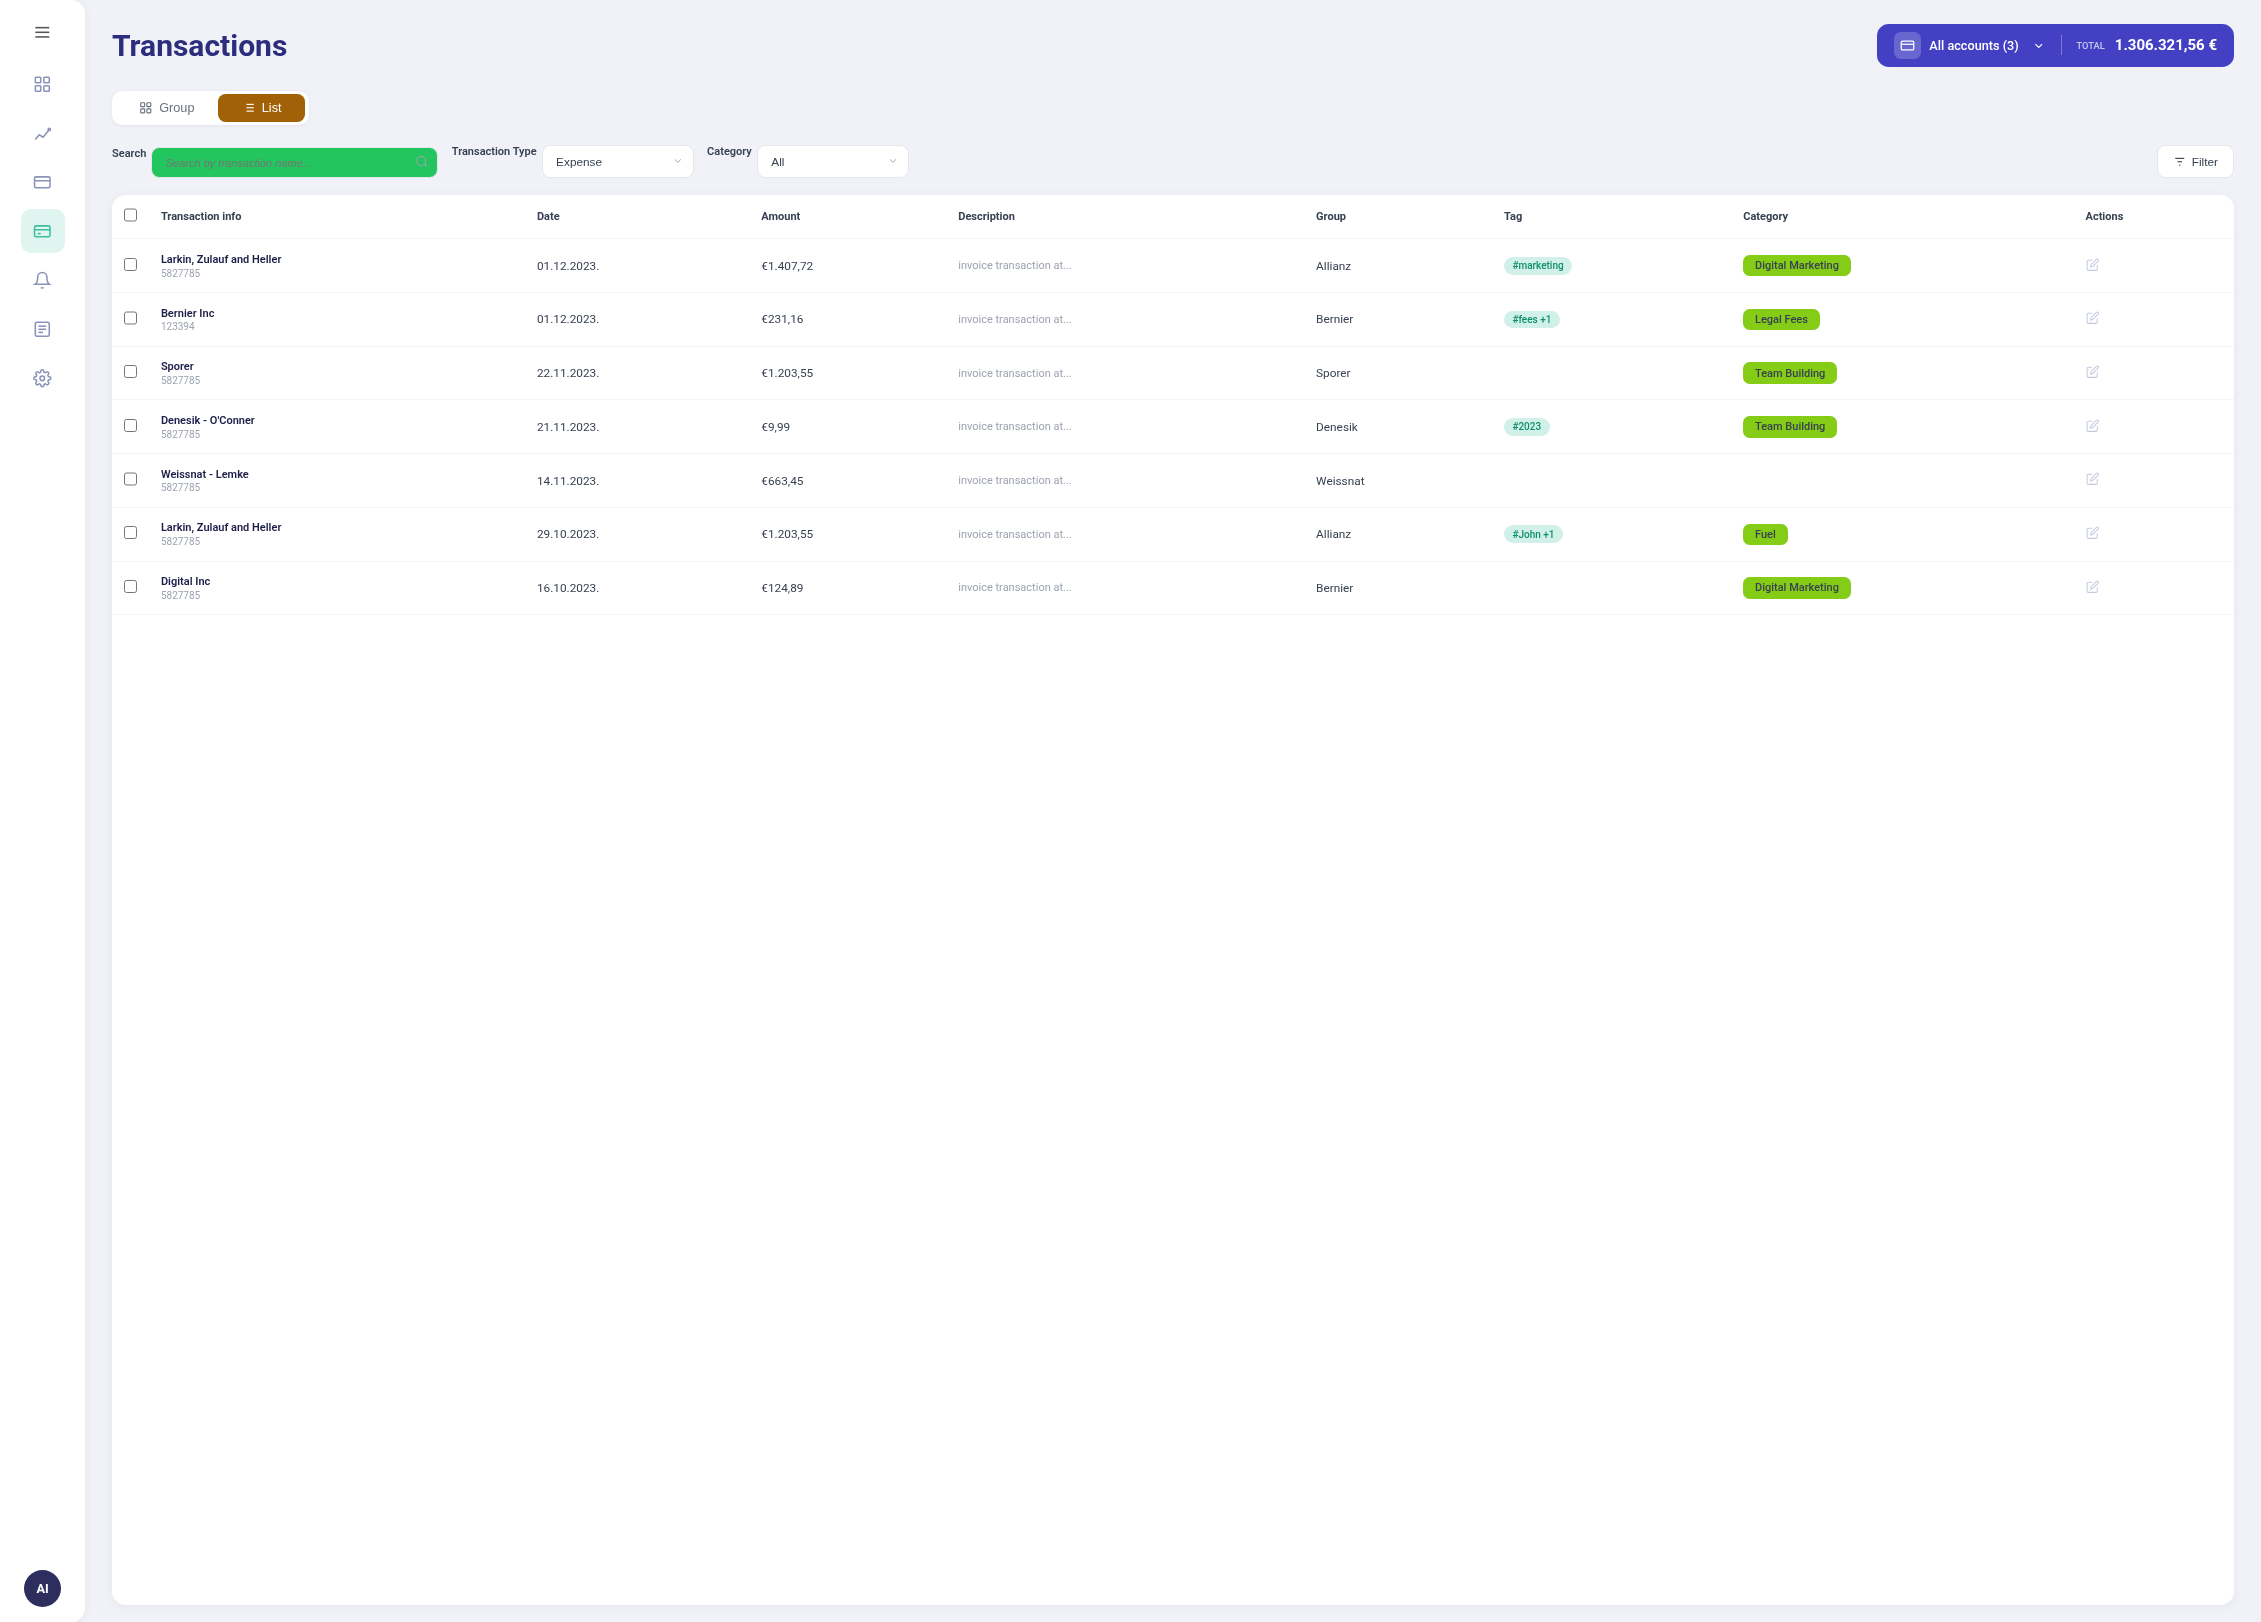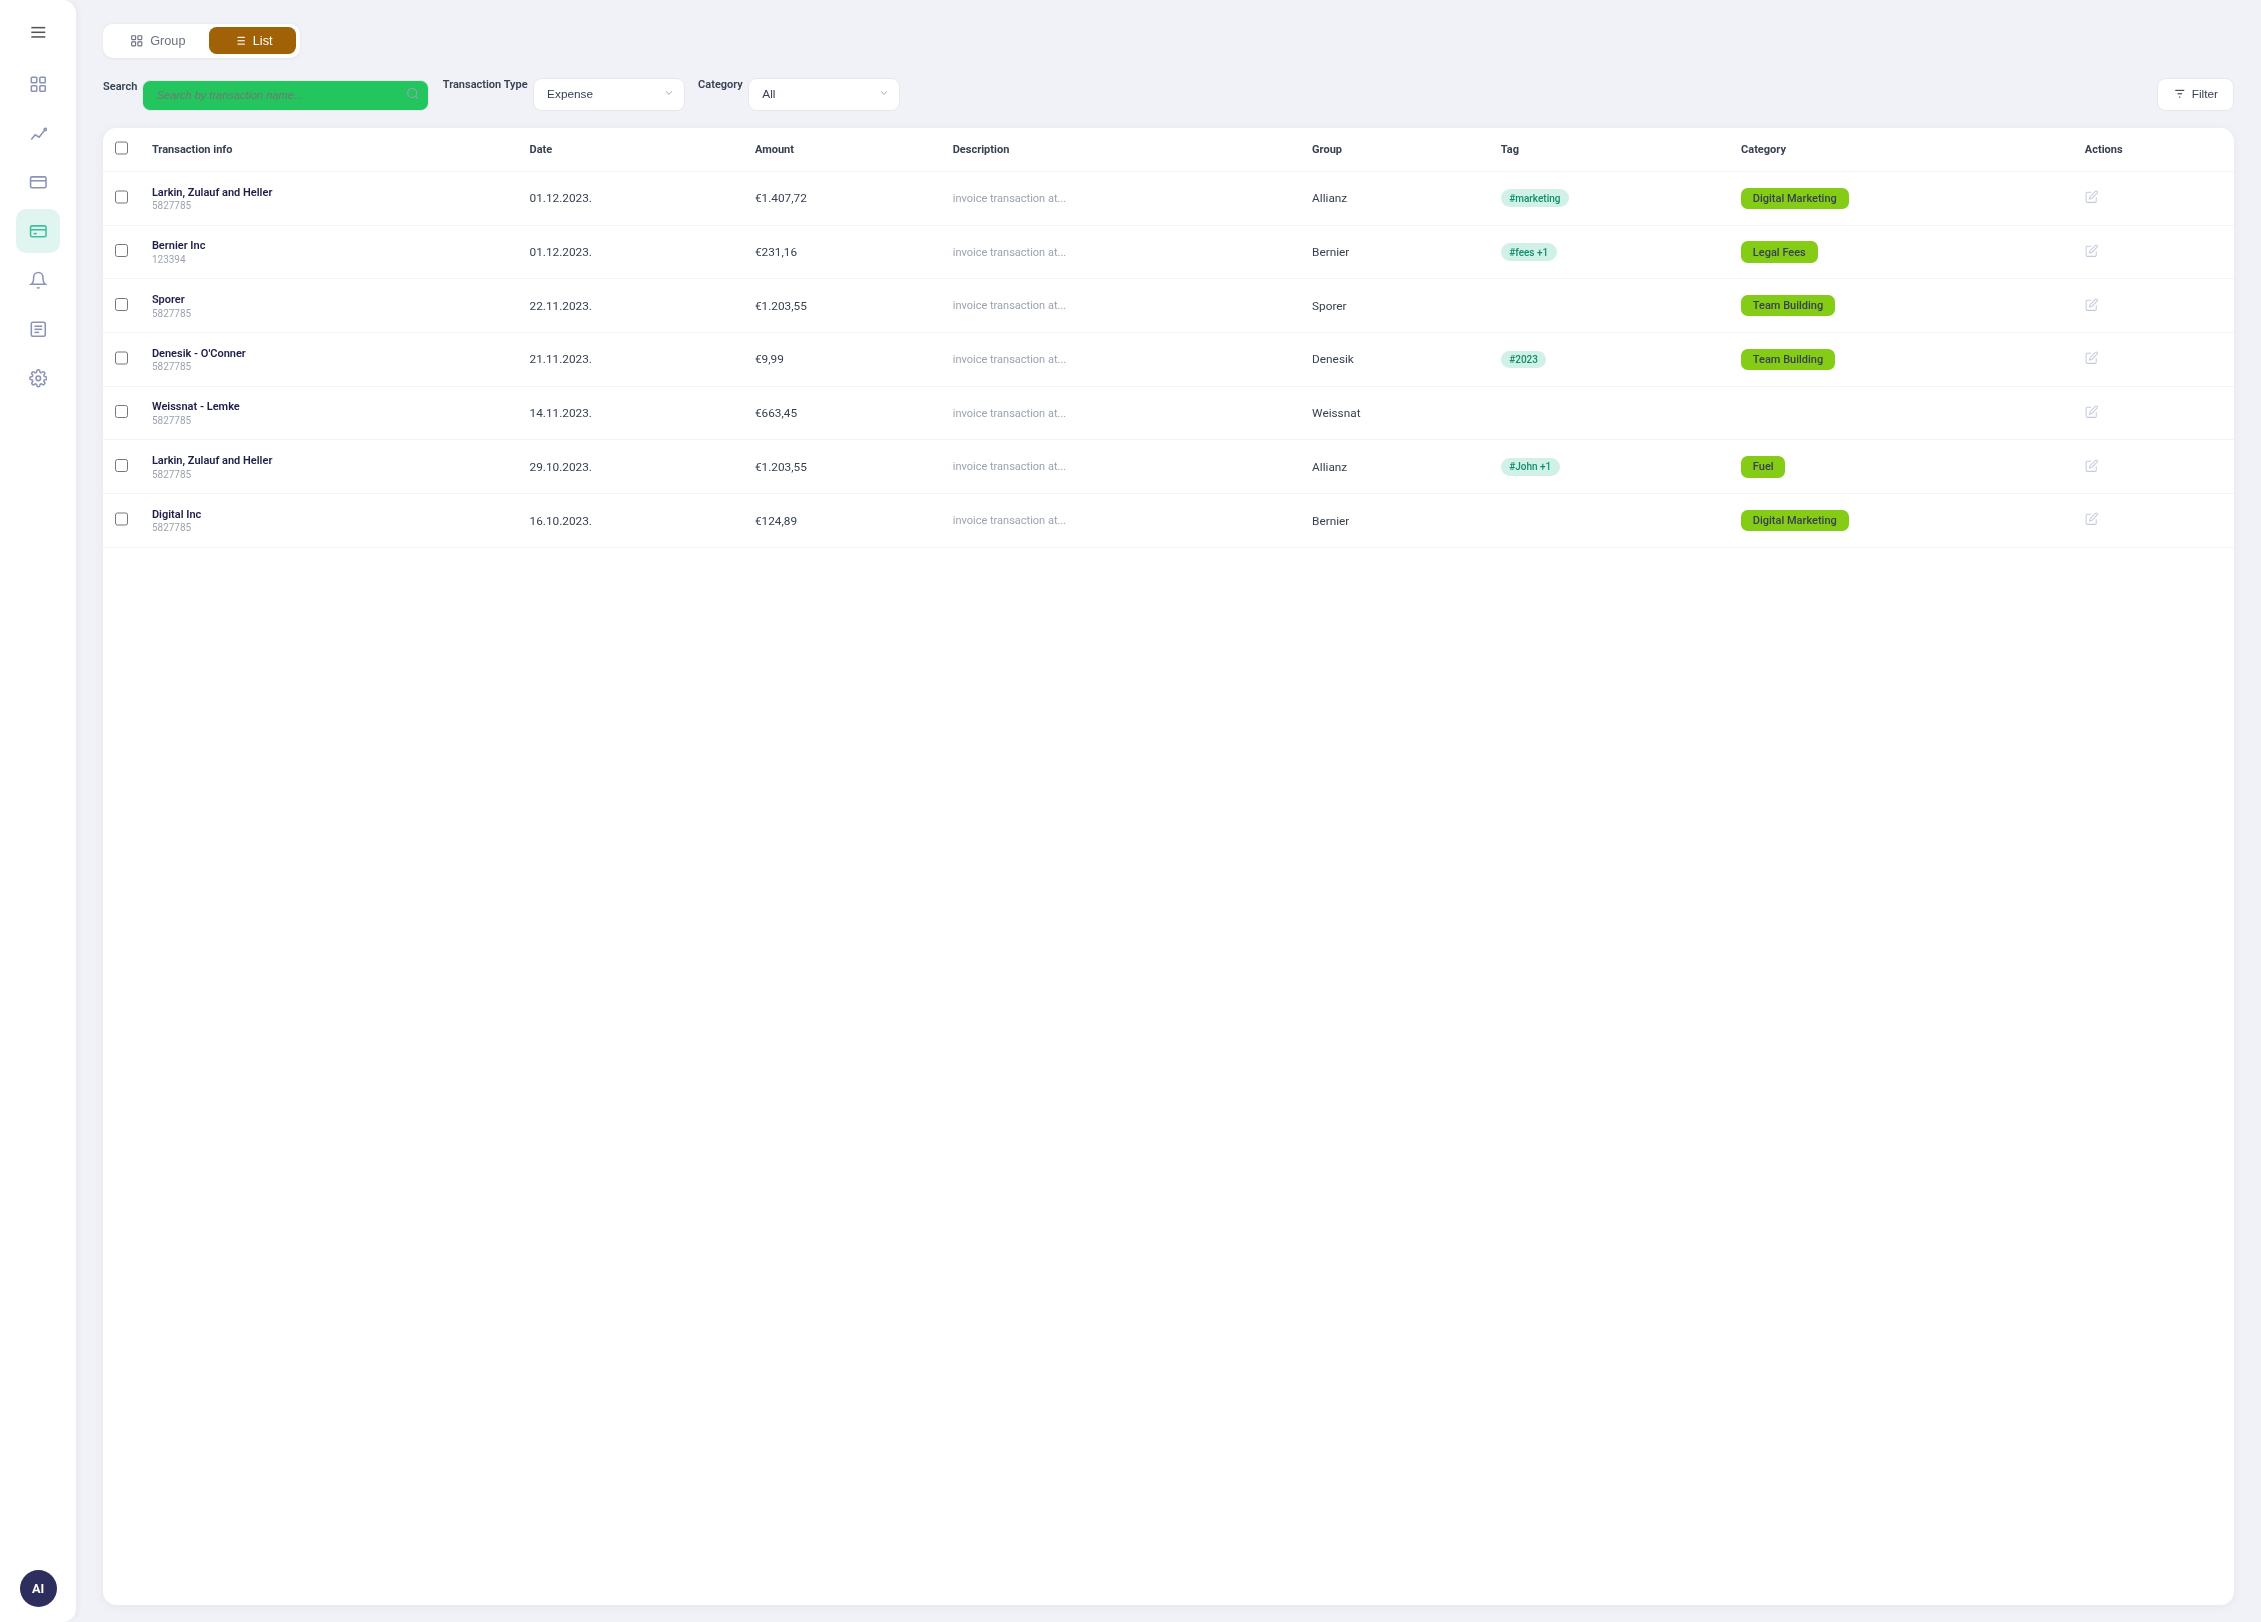--- a/index.html
+++ b/index.html
@@ -6,21 +6,21 @@
     body {
       font-family: -apple-system, BlinkMacSystemFont, 'Segoe UI', Roboto, sans-serif;
       background: #f0f2f8;
       display: flex;
       height: 100vh;
       overflow: hidden;
     }
 
     
     .sidebar {
-      width: 76px;
+      width: 85px;
       background: #fff;
       display: flex;
       flex-direction: column;
       align-items: center;
       padding: 15px 0;
       gap: 5px;
       border-radius: 0 13.5px 13.5px 0;
       box-shadow: 1.7px 0 6.7px rgba(0,0,0,0.04);
       z-index: 10;
     }
@@ -350,20 +350,39 @@
 
   <div class="sidebar-spacer"></div>
 
   <div class="sidebar-avatar">
     <span>AI</span>
   </div>
 </div>
 
 <div class="main">
 
+  <div class="header">
+    <h1 class="page-title">Transactions</h1>
+
+    <div class="accounts-btn">
+      <div class="icon-box">
+        <svg width="15" height="15" viewBox="0 0 24 24" fill="none" stroke="white" stroke-width="2">
+          <rect x="2" y="5" width="20" height="14" rx="2"></rect>
+            <line x1="2" y1="10" x2="22" y2="10"></line>
+        </svg>
+      </div>
+      <span>All accounts (3)</span>
+      <svg class="chevron" width="13.5" height="13.5" viewBox="0 0 24 24" fill="none" stroke="white" stroke-width="2">
+        <polyline points="6 9 12 15 18 9"></polyline>
+      </svg>
+      <span style="width:0.8px; height:20px; background:rgba(255,255,255,0.3); margin:0 6.7px;"></span>
+      <span class="total-label">TOTAL</span>
+      <span class="total-amount">1.306.321,56 €</span>
+    </div>
+  </div>
 
   <div class="view-toggle">
     <button class="toggle-btn">
       <svg width="13.5" height="13.5" viewBox="0 0 24 24" fill="none" stroke="currentColor" stroke-width="2">
         <rect x="3" y="3" width="7" height="7" rx="1"></rect>
           <rect x="14" y="3" width="7" height="7" rx="1"></rect>
         <rect x="3" y="14" width="7" height="7" rx="1"></rect>
           <rect x="14" y="14" width="7" height="7" rx="1"></rect>
       </svg>
       <span>Group</span>

